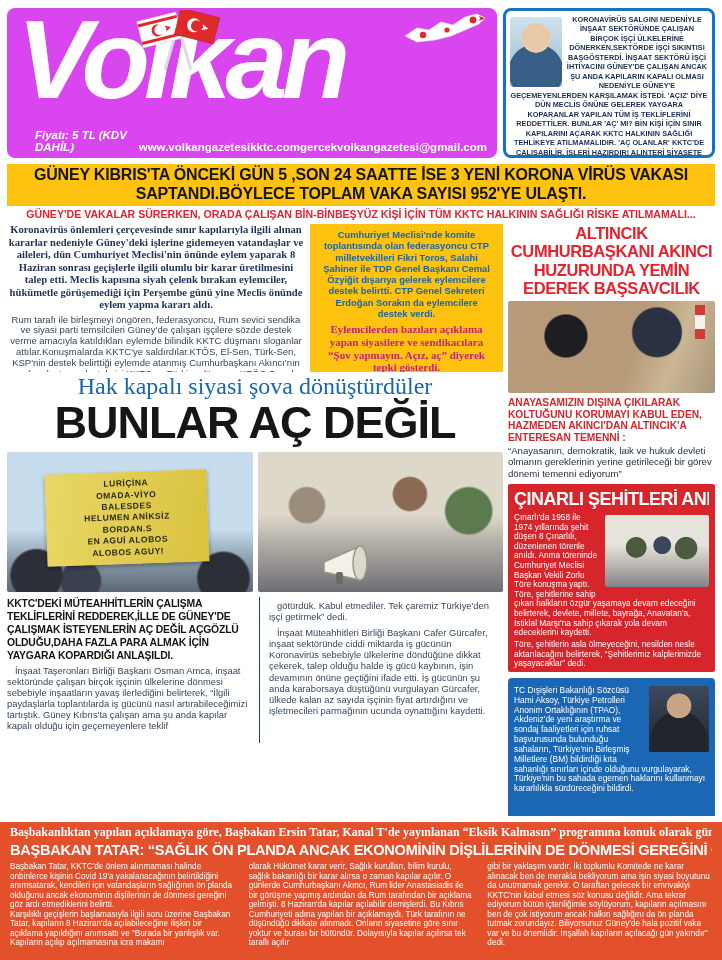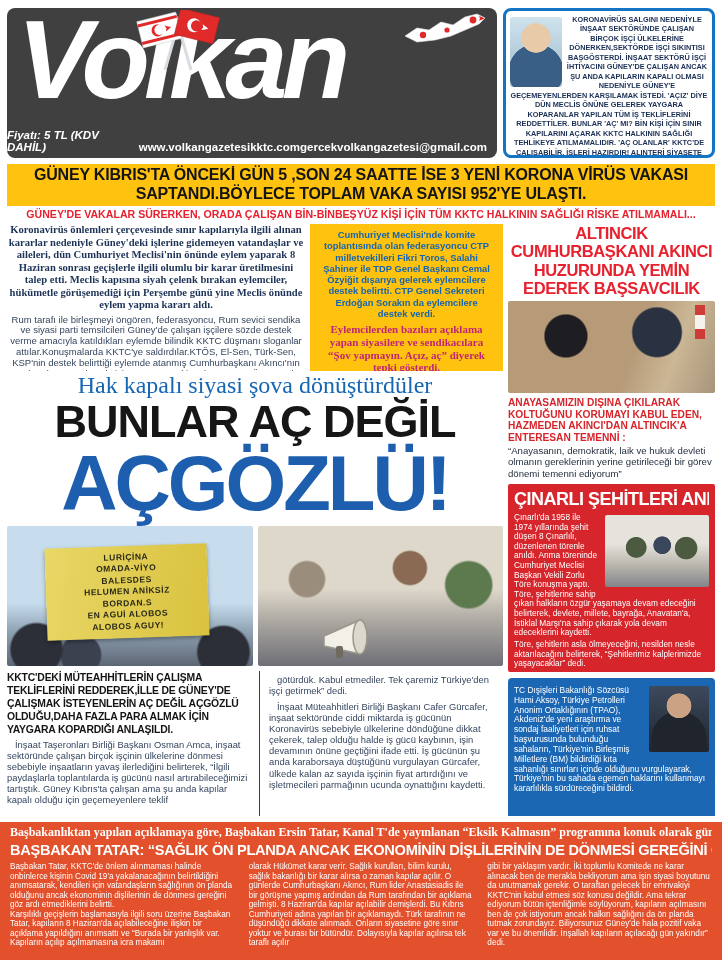--- a/index.html
+++ b/index.html
@@ -5,36 +5,36 @@
   * { margin:0; padding:0; box-sizing:border-box; }
   html,body { background:#e9e9e9; }
   .page {
     width:722px; height:960px; background:#ffffff; margin:0 auto;
     font-family:"Liberation Sans", sans-serif; color:#222;
     padding:8px 7px 0; overflow:hidden; position:relative;
   }
   
   .top-row { display:flex; gap:6px; height:150px; }
   .masthead {
-    flex:1; background:#404040; border-radius:8px; position:relative;
+    flex:1; background:#d946ef; border-radius:8px; position:relative;
     color:#fff; overflow:hidden;
   }
   .mast-info {
     position:absolute; top:26px; right:12px; display:flex; gap:16px;
     font-size:12px; font-weight:bold; font-style:italic; white-space:nowrap;
   }
   .mast-title {
     position:absolute; left:10px; top:-10px;
     font-size:112px; font-weight:bold; font-style:italic;
     letter-spacing:-6px; line-height:1.1; color:#fff;
   }
   .mast-flags { position:absolute; left:128px; top:2px; }
   .mast-map { position:absolute; right:10px; top:4px; }
   .mast-bottom {
-    position:absolute; left:0; right:10px; bottom:5px;
+    position:absolute; left:28px; right:10px; bottom:5px;
     display:flex; justify-content:space-between; align-items:flex-end;
     font-size:11.5px; font-weight:bold;
   }
   .mast-price { font-style:italic; }
   
   .columnist-box {
     width:212px; border:3px solid #1373c4; border-radius:8px;
     padding:4px 4px 2px; position:relative; background:#fff; overflow:hidden;
   }
   .columnist-photo {
@@ -261,21 +261,20 @@
           <p class="lead-body">Rum tarafı ile birleşmeyi öngören, federasyoncu, Rum sevici sendika ve siyasi parti temsilcileri Güney'de çalışan işçilere sözde destek verme amacıyla katıldıkları eylemde bilindik KKTC düşmanı sloganlar attılar.Konuşmalarda KKTC'ye saldırdılar.KTÖS, El-Sen, Türk-Sen, KSP'nin destek belirttiği eylemde atanmış Cumhurbaşkanı Akıncı'nın yakın dostu ve destekçisi KKTC ve Türkiye düşmanı KTÖS Genel Sekreteri Şener Elcil, Türk-Sen Genel Başkanı Arslan Bıçaklı, KSP Merkez Komitesi üyesi Osman Zorba ile KSP Genel Sekreteri Yusuf Alkım açıklama yaptılar.</p>
         </div>
         <div class="support-box">
           <p class="sb-body">Cumhuriyet Meclisi'nde komite toplantısında olan federasyoncu CTP milletvekilleri Fikri Toros, Salahi Şahiner ile TDP Genel Başkanı Cemal Özyiğit dışarıya gelerek eylemcilere destek belirtti. CTP Genel Sekreteri Erdoğan Sorakın da eylemcilere destek verdi.</p>
           <p class="sb-highlight">Eylemcilerden bazıları açıklama yapan siyasilere ve sendikacılara “Şov yapmayın. Açız, aç” diyerek tepki gösterdi.</p>
         </div>
       </div>
 
       <div class="kicker">Hak kapalı siyasi şova dönüştürdüler</div>
       <div class="headline1">BUNLAR AÇ DEĞİL</div>
-      <div class="headline2">AÇGÖZLÜ!</div>
 
       <div class="photos-row">
         <div class="photo photo-left">
           <div class="banner-sign">
             <span>LURİÇİNA
 OMADA-VİYO
 BALESDES
 HELUMEN ANİKSİZ
 BORDAN.S
 EN AGUİ ALOBOS

